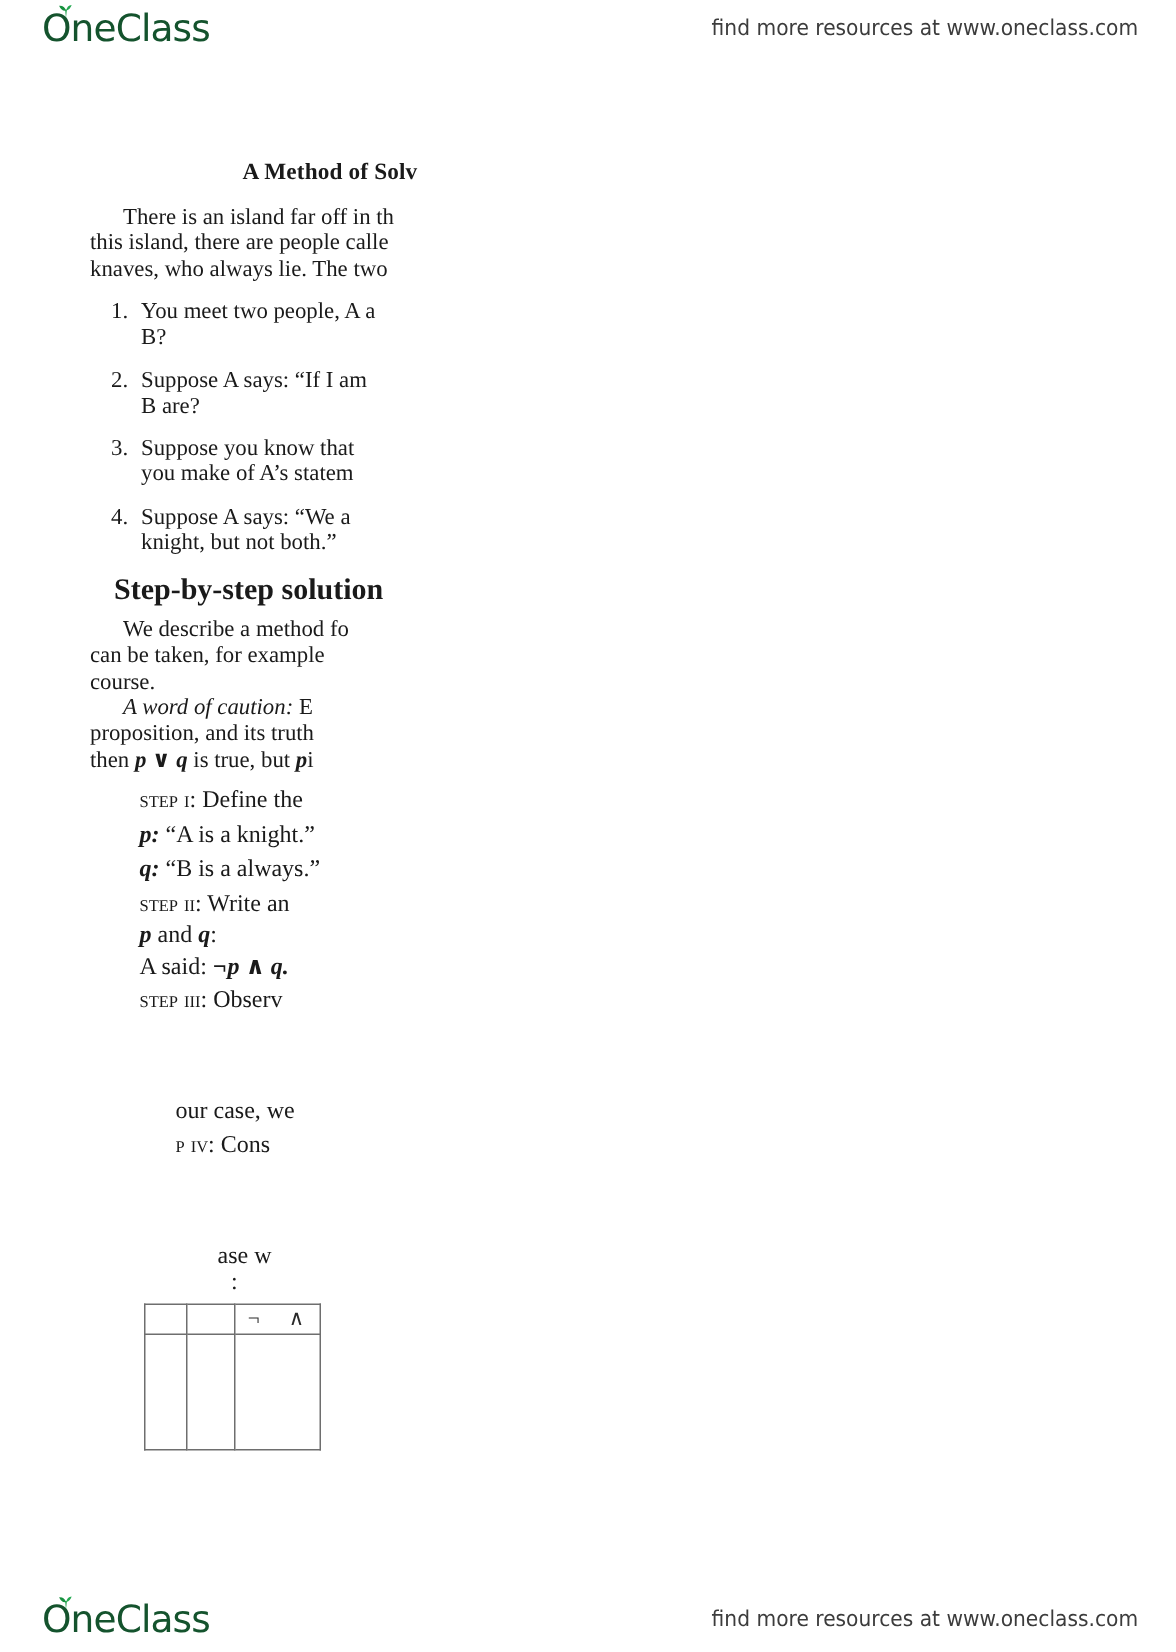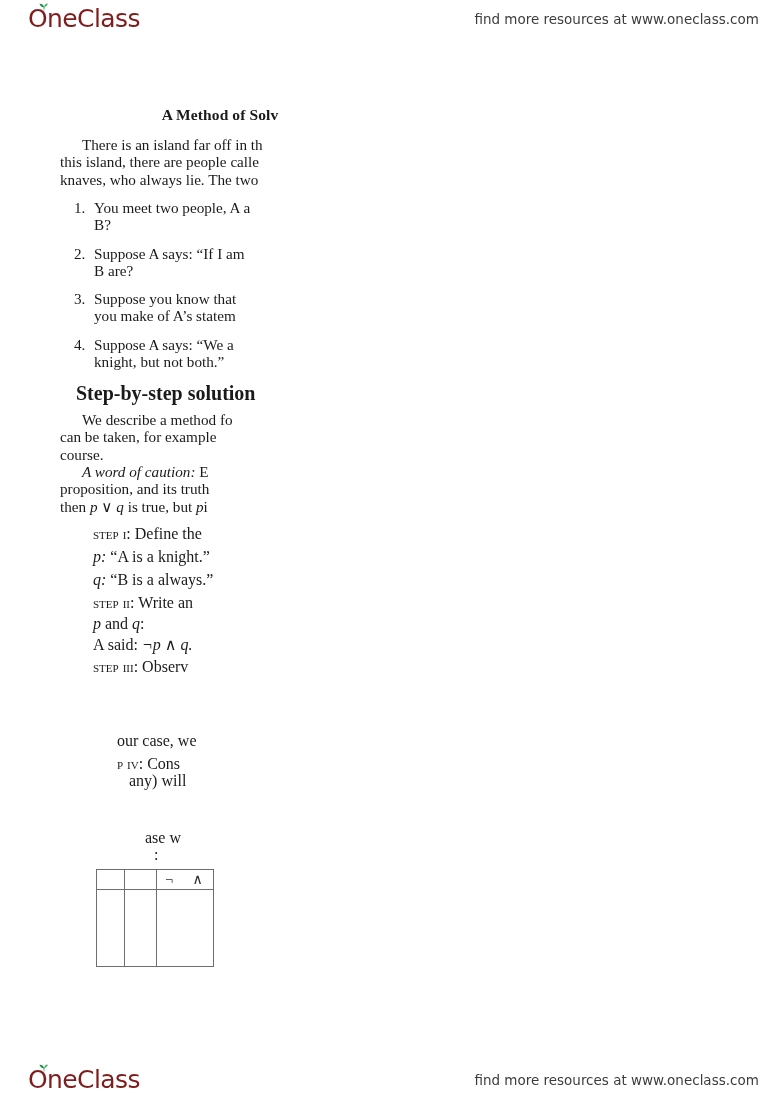--- a/index.html
+++ b/index.html
@@ -38,21 +38,21 @@
   }
   .logo-mark {
     position: relative;
     display: inline-block;
     line-height: 1;
   }
   .logo-text {
     font-family: "DejaVu Sans", "Liberation Sans", sans-serif;
     font-size: 25px;
     letter-spacing: -0.6px;
-    color: #7f1d1d;
+    color: #14532d;
     font-weight: 400;
     line-height: 34px;
     white-space: nowrap;
   }
   .logo-sprout {
     position: absolute;
     left: 9px;
     top: 1px;
     width: 14px;
     height: 9px;
@@ -135,20 +135,21 @@
   }
   .stepline { white-space: nowrap; margin-bottom: 4.5px; }
   .sc {
     font-variant: small-caps;
     text-transform: lowercase;
   }
   .sc::first-letter { text-transform: uppercase; }
   .mathit {
     font-family: "Liberation Serif", "DejaVu Serif", serif;
     font-style: italic;
+    font-weight: bold;
   }
   .it { font-style: italic; }
 
   
   .truth-table {
     position: absolute;
     left: 96px;
     top: 869px;
     border-collapse: collapse;
     font-size: 14px;
@@ -296,21 +297,20 @@
   <div class="stepblock" style="left:117px; top:732px">our case, we</div>
 
   <div class="stepblock" style="left:117px; top:755px">
     <div class="stepline">
       <span class="sc">p iv:</span>
       <span>Cons</span>
     </div>
   </div>
 
   <div class="stepblock" style="left:117px; top:772px">
-    <div class="stepline" style="padding-left:12px">any) will</div>
   </div>
 
   <div class="stepblock" style="left:145px; top:829px">ase   w</div>
   <div class="stepblock" style="left:154px; top:846px">:</div>
 
   <table class="truth-table">
     <tbody>
       <tr class="tt-head">
         <td class="tt-c1"></td>
         <td class="tt-c2"></td>

